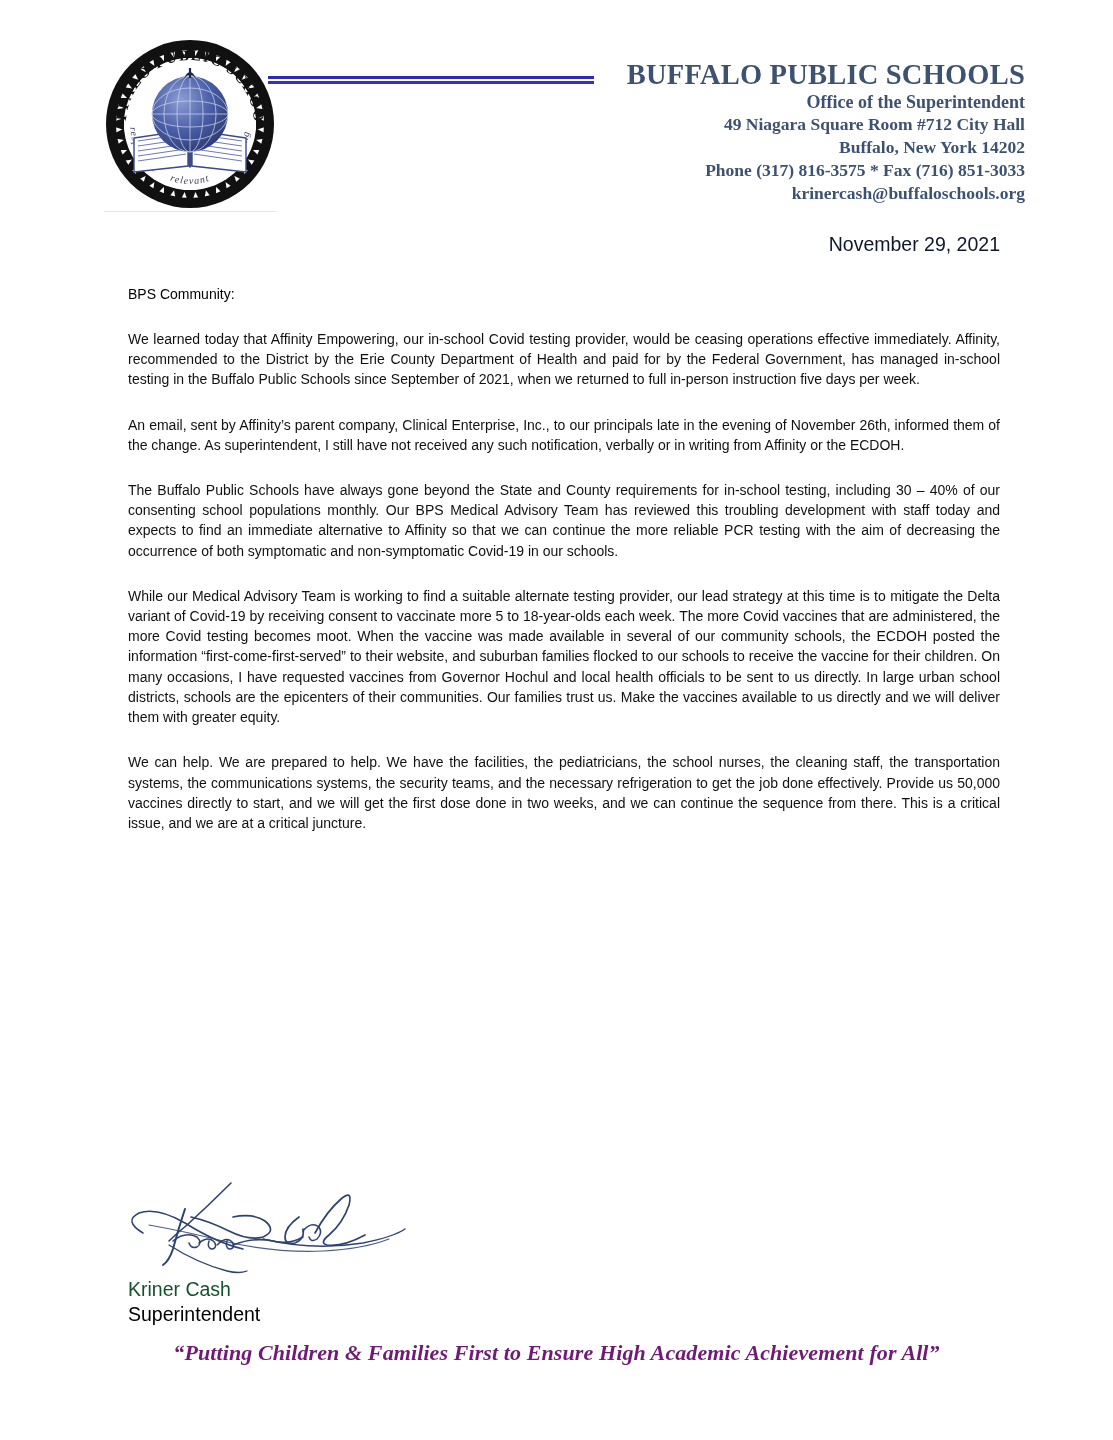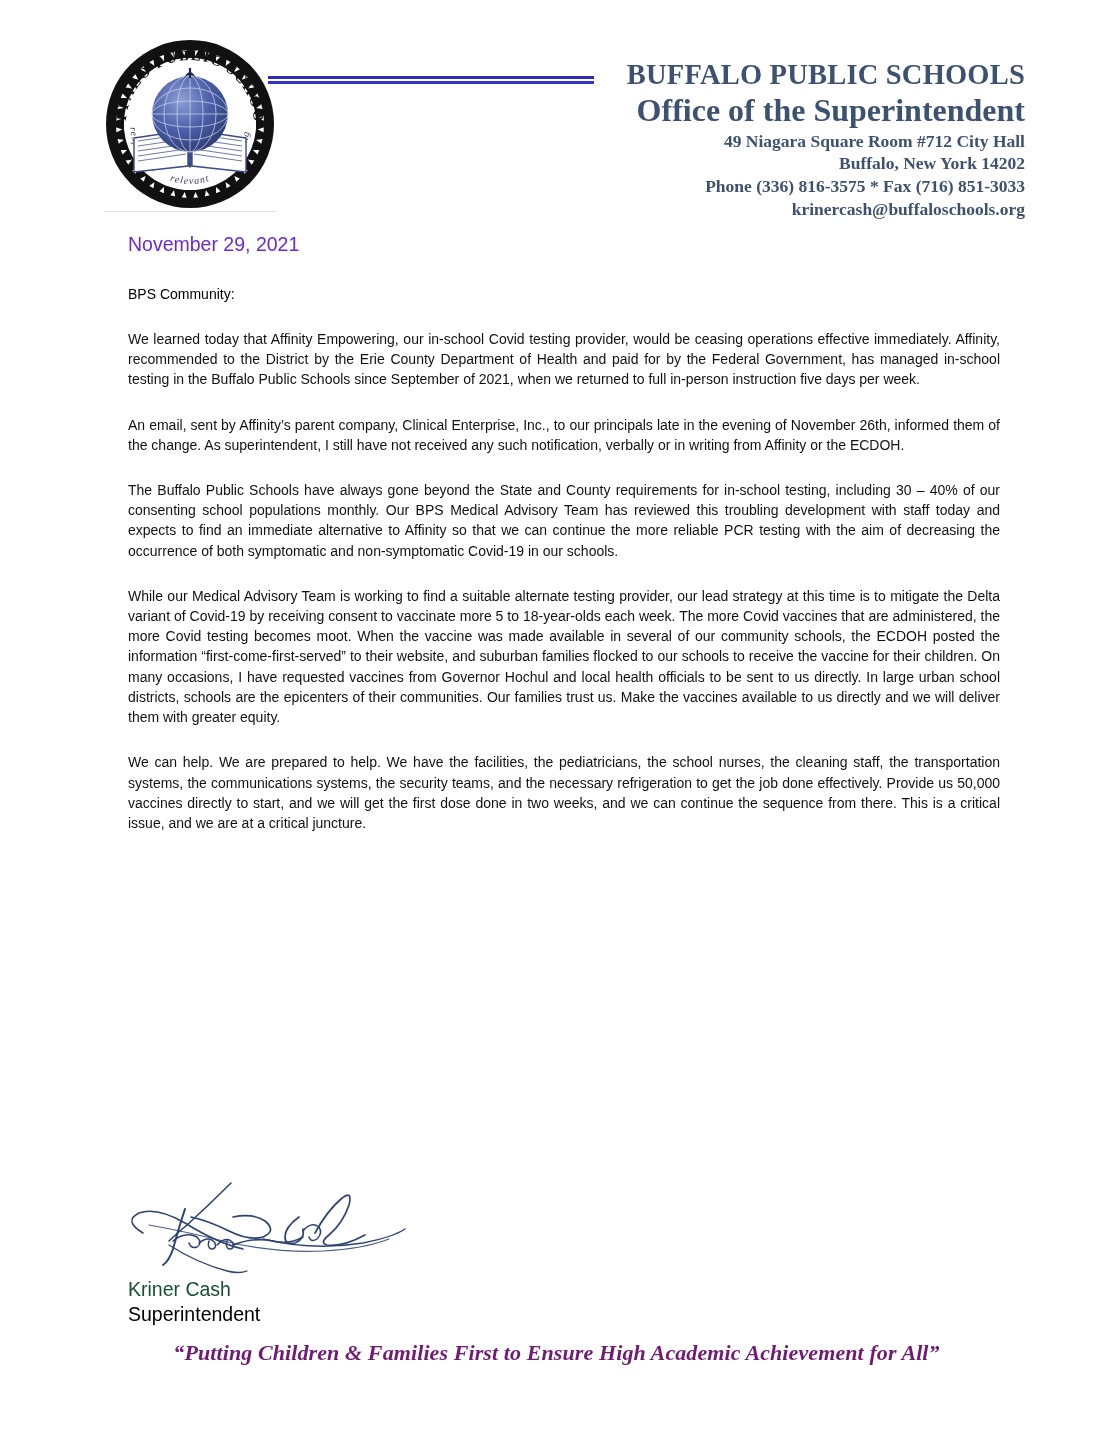--- a/index.html
+++ b/index.html
@@ -76,21 +76,21 @@
     color: #3d5170;
   }
   .org-name {
     font-size: 28.5px;
     font-weight: bold;
     letter-spacing: 0.2px;
     line-height: 1.08;
     white-space: nowrap;
   }
   .org-dept {
-    font-size: 32px;
+    font-size: 18px;
     font-weight: bold;
     line-height: 1.18;
     margin-top: 1px;
     white-space: nowrap;
   }
   .addr-line {
     font-size: 17.5px;
     font-weight: bold;
     line-height: 1.31;
     white-space: nowrap;
@@ -108,22 +108,23 @@
 
   
   .body-area {
     position: absolute;
     left: 128px;
     top: 232px;
     width: 872px;
   }
   .doc-date {
     font-size: 19.5px;
-    color: #6d28d9;
+    color: #0f172a;
     line-height: 1.28;
+    text-align: right;
   }
   .salutation {
     font-size: 14px;
     color: #000000;
     margin-top: 29px;
     line-height: 1.28;
   }
   .para {
     font-size: 14px;
     color: #111111;
@@ -373,21 +374,21 @@
       <div class="rule-line-thick"></div>
       <div class="rule-line-mid"></div>
       <div class="rule-line-thin"></div>
     </div>
 
     <div class="address-block">
       <div class="org-name">BUFFALO PUBLIC SCHOOLS</div>
       <div class="org-dept">Office of the Superintendent</div>
       <div class="addr-line">49 Niagara Square Room #712 City Hall</div>
       <div class="addr-line">Buffalo, New York 14202</div>
-      <div class="addr-line">Phone (336) 816-3575 * Fax (716) 851-3033</div>
+      <div class="addr-line">Phone (317) 816-3575 * Fax (716) 851-3033</div>
       <div class="addr-line">krinercash@buffaloschools.org</div>
     </div>
   </div>
 
   <div class="body-area">
     <div class="doc-date">November 29, 2021</div>
 
     <div class="salutation">BPS Community:</div>
 
     <p class="para">We learned today that Affinity Empowering, our in-school Covid testing provider, would be ceasing operations effective immediately.  Affinity, recommended to the District by the Erie County Department of Health and paid for by the Federal Government, has managed in-school testing in the Buffalo Public Schools since September of 2021, when we returned to full in-person instruction five days per week.</p>

